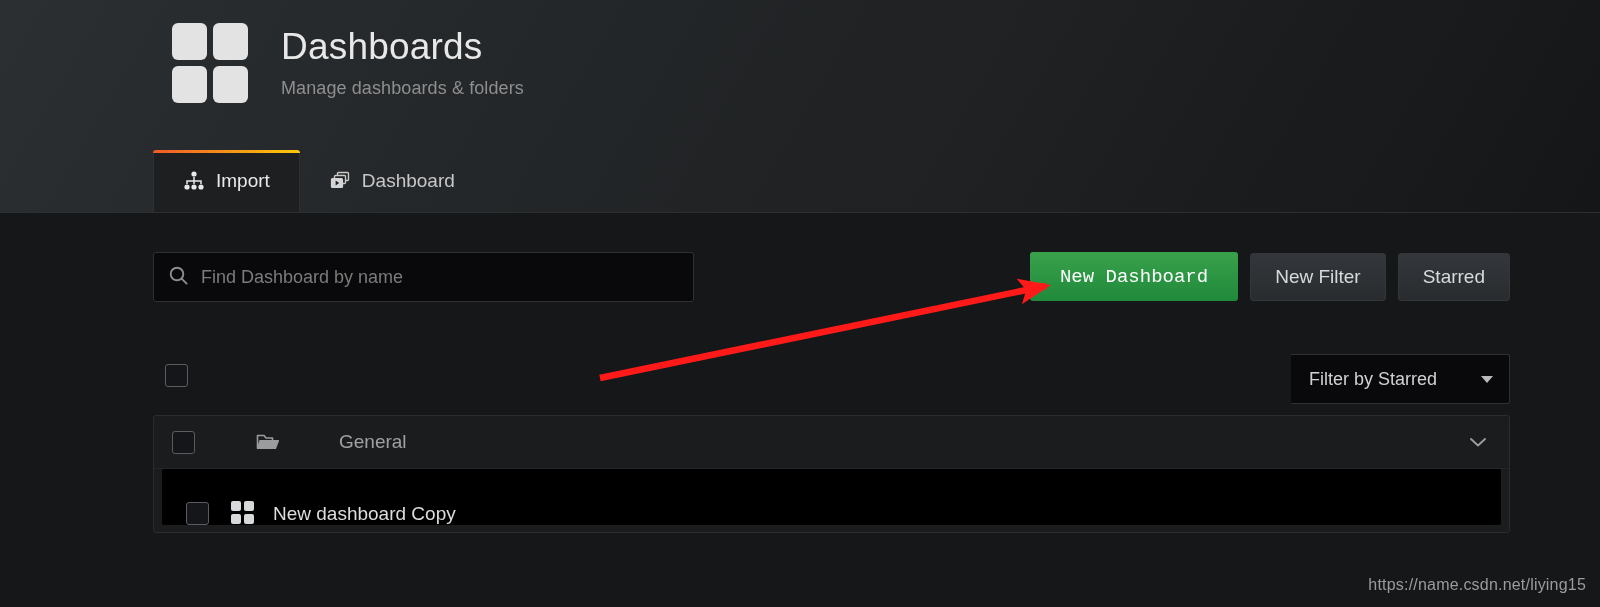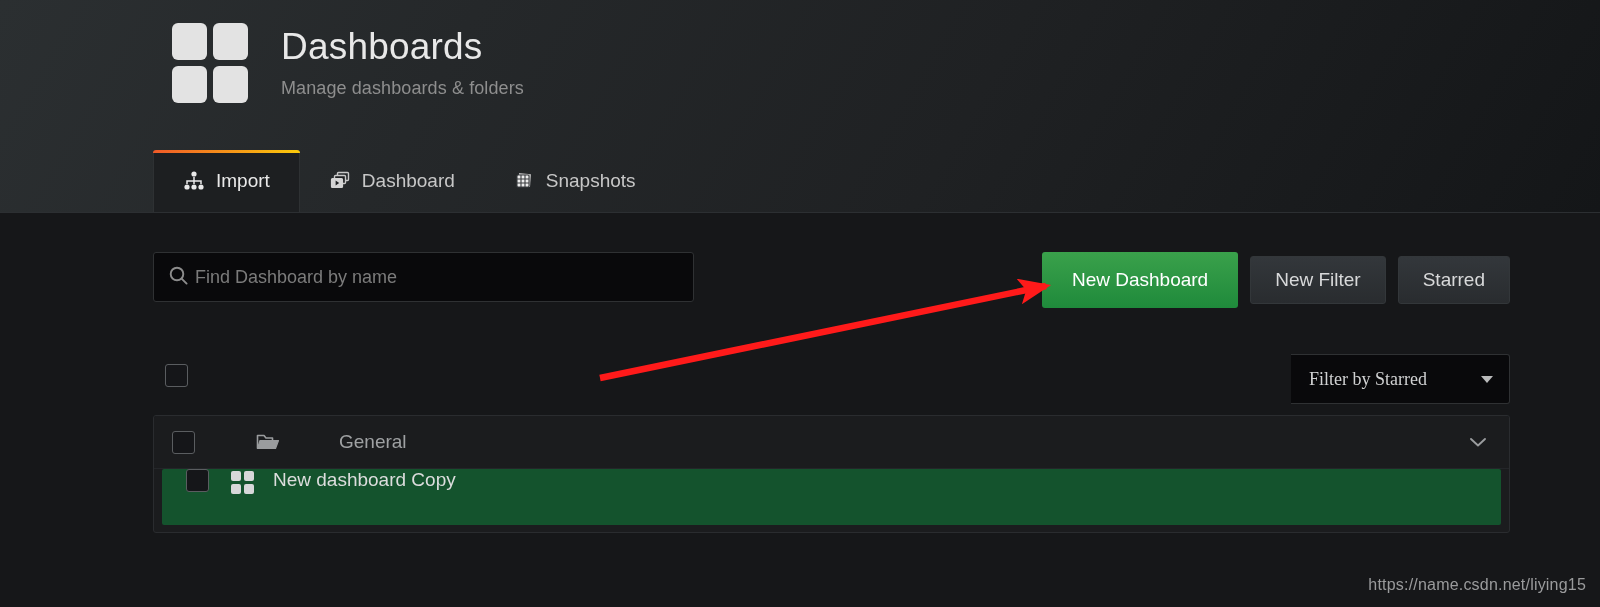--- a/index.html
+++ b/index.html
@@ -141,21 +141,21 @@
     position: absolute;
     left: 0; top: 0;
     width: 541px;
     height: 50px;
     background: #09090b;
     border: 1px solid #2f3133;
     border-radius: 3px;
     display: flex;
     align-items: center;
     padding: 0 14px;
-    gap: 6px;
+    gap: 12px;
   }
   .search-icon { flex: 0 0 auto; display: block; }
   .search-input {
     flex: 1 1 auto;
     background: transparent;
     border: none;
     outline: none;
     color: #d8d9da;
     font-size: 18px;
     font-family: inherit;
@@ -184,31 +184,31 @@
     display: inline-flex;
     align-items: center;
   }
 
   .btn-primary {
     background: linear-gradient(180deg, #3aa14b 0%, #1f8a3b 100%);
     border: none;
     color: #ffffff;
     font-weight: 400;
     padding: 0 30px;
-    height: 56px;
+    height: 49px;
+    font-family: Liberation Mono, monospace;
   }
 
   
   .filter-row {
     position: absolute;
     left: 153px;
     top: 140px;
     width: 1357px;
     height: 50px;
-    font-family: Liberation Serif, serif;
   }
 
   .select-all {
     position: absolute;
     left: 12px;
     top: 10px;
   }
 
   .checkbox {
     width: 23px;
@@ -271,24 +271,24 @@
     padding: 0 22px 0 18px;
     background: #1b1c1e;
     border-bottom: 1px solid #242629;
     cursor: pointer;
     gap: 40px;
   }
 
   .dash-row {
     height: 56px;
     display: flex;
-    align-items: flex-start;
+    align-items: flex-end;
     padding: 0 22px 0 24px;
     margin: 0 8px 7px 8px;
-    background: #14532d;
+    background: #000000;
     border-radius: 2px;
     cursor: pointer;
   }
 
   .row-check { margin-right: 20px; }
 
   .row-icon {
     width: 26px;
     height: 26px;
     display: inline-flex;
@@ -381,31 +381,20 @@
         <svg width="22" height="22" viewBox="0 0 22 22">
           <rect x="8.5" y="2.5" width="11" height="8" rx="1" fill="none" stroke="#c9c9c9" stroke-width="1.4"></rect>
           <rect x="5.5" y="5.5" width="11" height="8" rx="1" fill="#1f2123" stroke="#c9c9c9" stroke-width="1.4"></rect>
           <rect x="2.5" y="8.5" width="11" height="9" rx="1" fill="#d4d4d4" stroke="#d4d4d4" stroke-width="1.2"></rect>
           <path d="M6.6 10.6 L10.2 13 L6.6 15.4 Z" fill="#1f2123"></path>
         </svg>
       </span>
       <span>Dashboard</span>
     </button>
 
-    <button class="tab">
-      <span class="tab-icon">
-        <svg width="22" height="22" viewBox="0 0 22 22">
-          <path d="M6 3 L18 4.2 L17 17 L5.4 16 Z" fill="#b9b9b9"></path>
-          <rect x="4" y="5" width="12" height="12" rx="1" fill="#ededed"></rect>
-          <path d="M8 5 L8 17 M12 5 L12 17 M4 9 L16 9 M4 13 L16 13" stroke="#3a3d40" stroke-width="1.1"></path>
-          <rect x="4" y="5" width="12" height="12" rx="1" fill="none" stroke="#3a3d40" stroke-width="1.1"></rect>
-        </svg>
-      </span>
-      <span>Snapshots</span>
-    </button>
 
   </div>
 </div>
 
 <div class="content">
 
   <div class="toolbar">
 
     <div class="search-box">
       <span class="search-icon">

